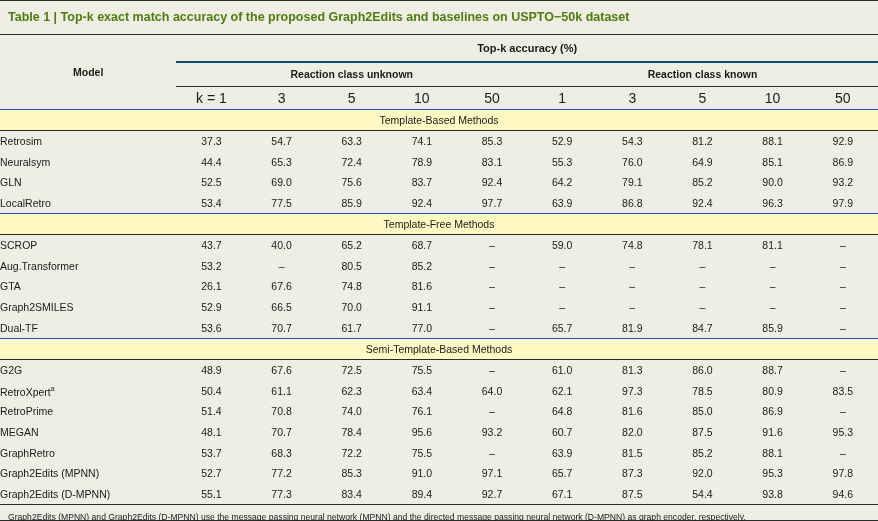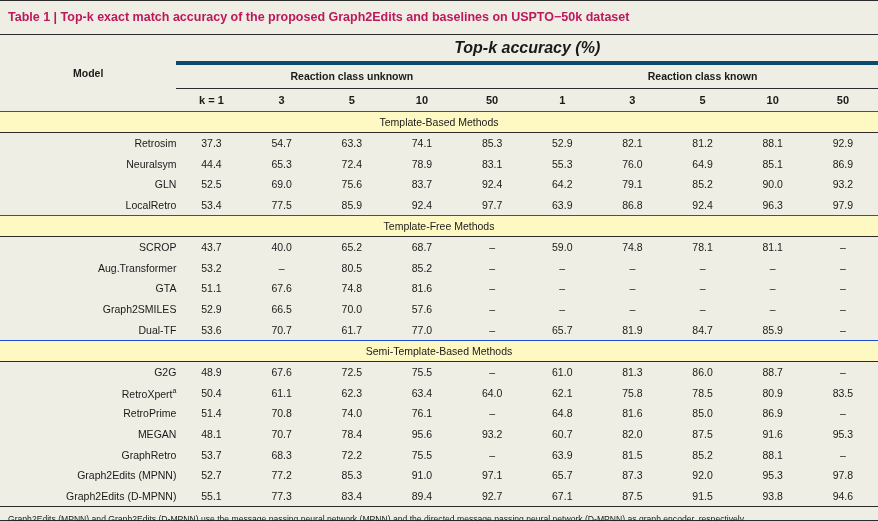--- a/index.html
+++ b/index.html
@@ -23,71 +23,70 @@
     border-bottom: 1px solid #2b2b2b;
     display: flex;
     flex-direction: column;
   }
   .caption {
     font-size: 12.5px;
     font-weight: bold;
     padding: 9px 8px 8px 8px;
     line-height: 1.25;
     border-bottom: 1px solid #2b2b2b;
-    color: #be185d;
+    color: #4d7c0f;
   }
   table {
     border-collapse: collapse;
     width: 100%;
     table-layout: fixed;
     font-size: 10.5px;
   }
   th, td {
     padding: 0;
     text-align: center;
     vertical-align: middle;
     font-weight: normal;
   }
   .hdr-model {
     font-weight: bold;
     font-size: 10.5px;
     margin-left: 27px;
   }
   .hdr-topk {
     font-weight: bold;
-    font-size: 16px;
-    border-bottom: 4px solid #0c4a6e;
-    font-style: italic;
+    font-size: 11px;
+    border-bottom: 2px solid #0c4a6e;
   }
   .hdr-group {
     font-weight: bold;
     font-size: 10.5px;
     border-bottom: 1px solid #2b2b2b;
   }
   .hdr-k {
-    font-weight: bold;
-    font-size: 11px;
+    font-weight: normal;
+    font-size: 14px;
     margin-top: 46px;
   }
   .row-h1 td, .row-h1 th { height: 26px; }
   .row-h2 td, .row-h2 th { height: 23px; }
   .row-h3 td, .row-h3 th { height: 22px; }
   .section-row td {
     height: 20px;
     font-size: 10.5px;
     border-top: 1px solid #1d4ed8;
     border-bottom: 1px solid #2b2b2b;
     background: #fef9c3;
   }
   .data-row td {
     height: 20.6px;
     font-size: 10.5px;
   }
   .data-row td.model-cell {
-    text-align: right;
+    text-align: left;
   }
   .footer {
     font-size: 8.6px;
     line-height: 1.45;
     padding: 6px 8px 6px 8px;
     border-top: 1px solid #2b2b2b;
     color: #1a1a1a;
   }
   .sup {
     font-size: 7px;
@@ -142,21 +141,21 @@
           <td colspan="11">Template-Based Methods</td>
         </tr>
         <tr class="data-row">
           <td class="model-cell"><span>Retrosim</span></td>
           <td>37.3</td>
           <td>54.7</td>
           <td>63.3</td>
           <td>74.1</td>
           <td>85.3</td>
           <td>52.9</td>
-          <td>82.1</td>
+          <td>54.3</td>
           <td>81.2</td>
           <td>88.1</td>
           <td>92.9</td>
         </tr>
         <tr class="data-row">
           <td class="model-cell"><span>Neuralsym</span></td>
           <td>44.4</td>
           <td>65.3</td>
           <td>72.4</td>
           <td>78.9</td>
@@ -217,37 +216,37 @@
           <td>85.2</td>
           <td>–</td>
           <td>–</td>
           <td>–</td>
           <td>–</td>
           <td>–</td>
           <td>–</td>
         </tr>
         <tr class="data-row">
           <td class="model-cell"><span>GTA</span></td>
-          <td>51.1</td>
+          <td>26.1</td>
           <td>67.6</td>
           <td>74.8</td>
           <td>81.6</td>
           <td>–</td>
           <td>–</td>
           <td>–</td>
           <td>–</td>
           <td>–</td>
           <td>–</td>
         </tr>
         <tr class="data-row">
           <td class="model-cell"><span>Graph2SMILES</span></td>
           <td>52.9</td>
           <td>66.5</td>
           <td>70.0</td>
-          <td>57.6</td>
+          <td>91.1</td>
           <td>–</td>
           <td>–</td>
           <td>–</td>
           <td>–</td>
           <td>–</td>
           <td>–</td>
         </tr>
         <tr class="data-row">
           <td class="model-cell"><span>Dual-TF</span></td>
           <td>53.6</td>
@@ -278,21 +277,21 @@
           <td>–</td>
         </tr>
         <tr class="data-row">
           <td class="model-cell"><span>RetroXpert</span><span class="sup">a</span></td>
           <td>50.4</td>
           <td>61.1</td>
           <td>62.3</td>
           <td>63.4</td>
           <td>64.0</td>
           <td>62.1</td>
-          <td>75.8</td>
+          <td>97.3</td>
           <td>78.5</td>
           <td>80.9</td>
           <td>83.5</td>
         </tr>
         <tr class="data-row">
           <td class="model-cell"><span>RetroPrime</span></td>
           <td>51.4</td>
           <td>70.8</td>
           <td>74.0</td>
           <td>76.1</td>
@@ -344,21 +343,21 @@
         </tr>
         <tr class="data-row">
           <td class="model-cell"><span>Graph2Edits (D-MPNN)</span></td>
           <td>55.1</td>
           <td>77.3</td>
           <td>83.4</td>
           <td>89.4</td>
           <td>92.7</td>
           <td>67.1</td>
           <td>87.5</td>
-          <td>91.5</td>
+          <td>54.4</td>
           <td>93.8</td>
           <td>94.6</td>
         </tr>
       </tbody>
   </table>
 
   <div class="footer">
     <div>Graph2Edits (MPNN) and Graph2Edits (D-MPNN) use the message passing neural network (MPNN) and the directed message passing neural network (D-MPNN) as graph encoder, respectively.</div>
 
   </div>

